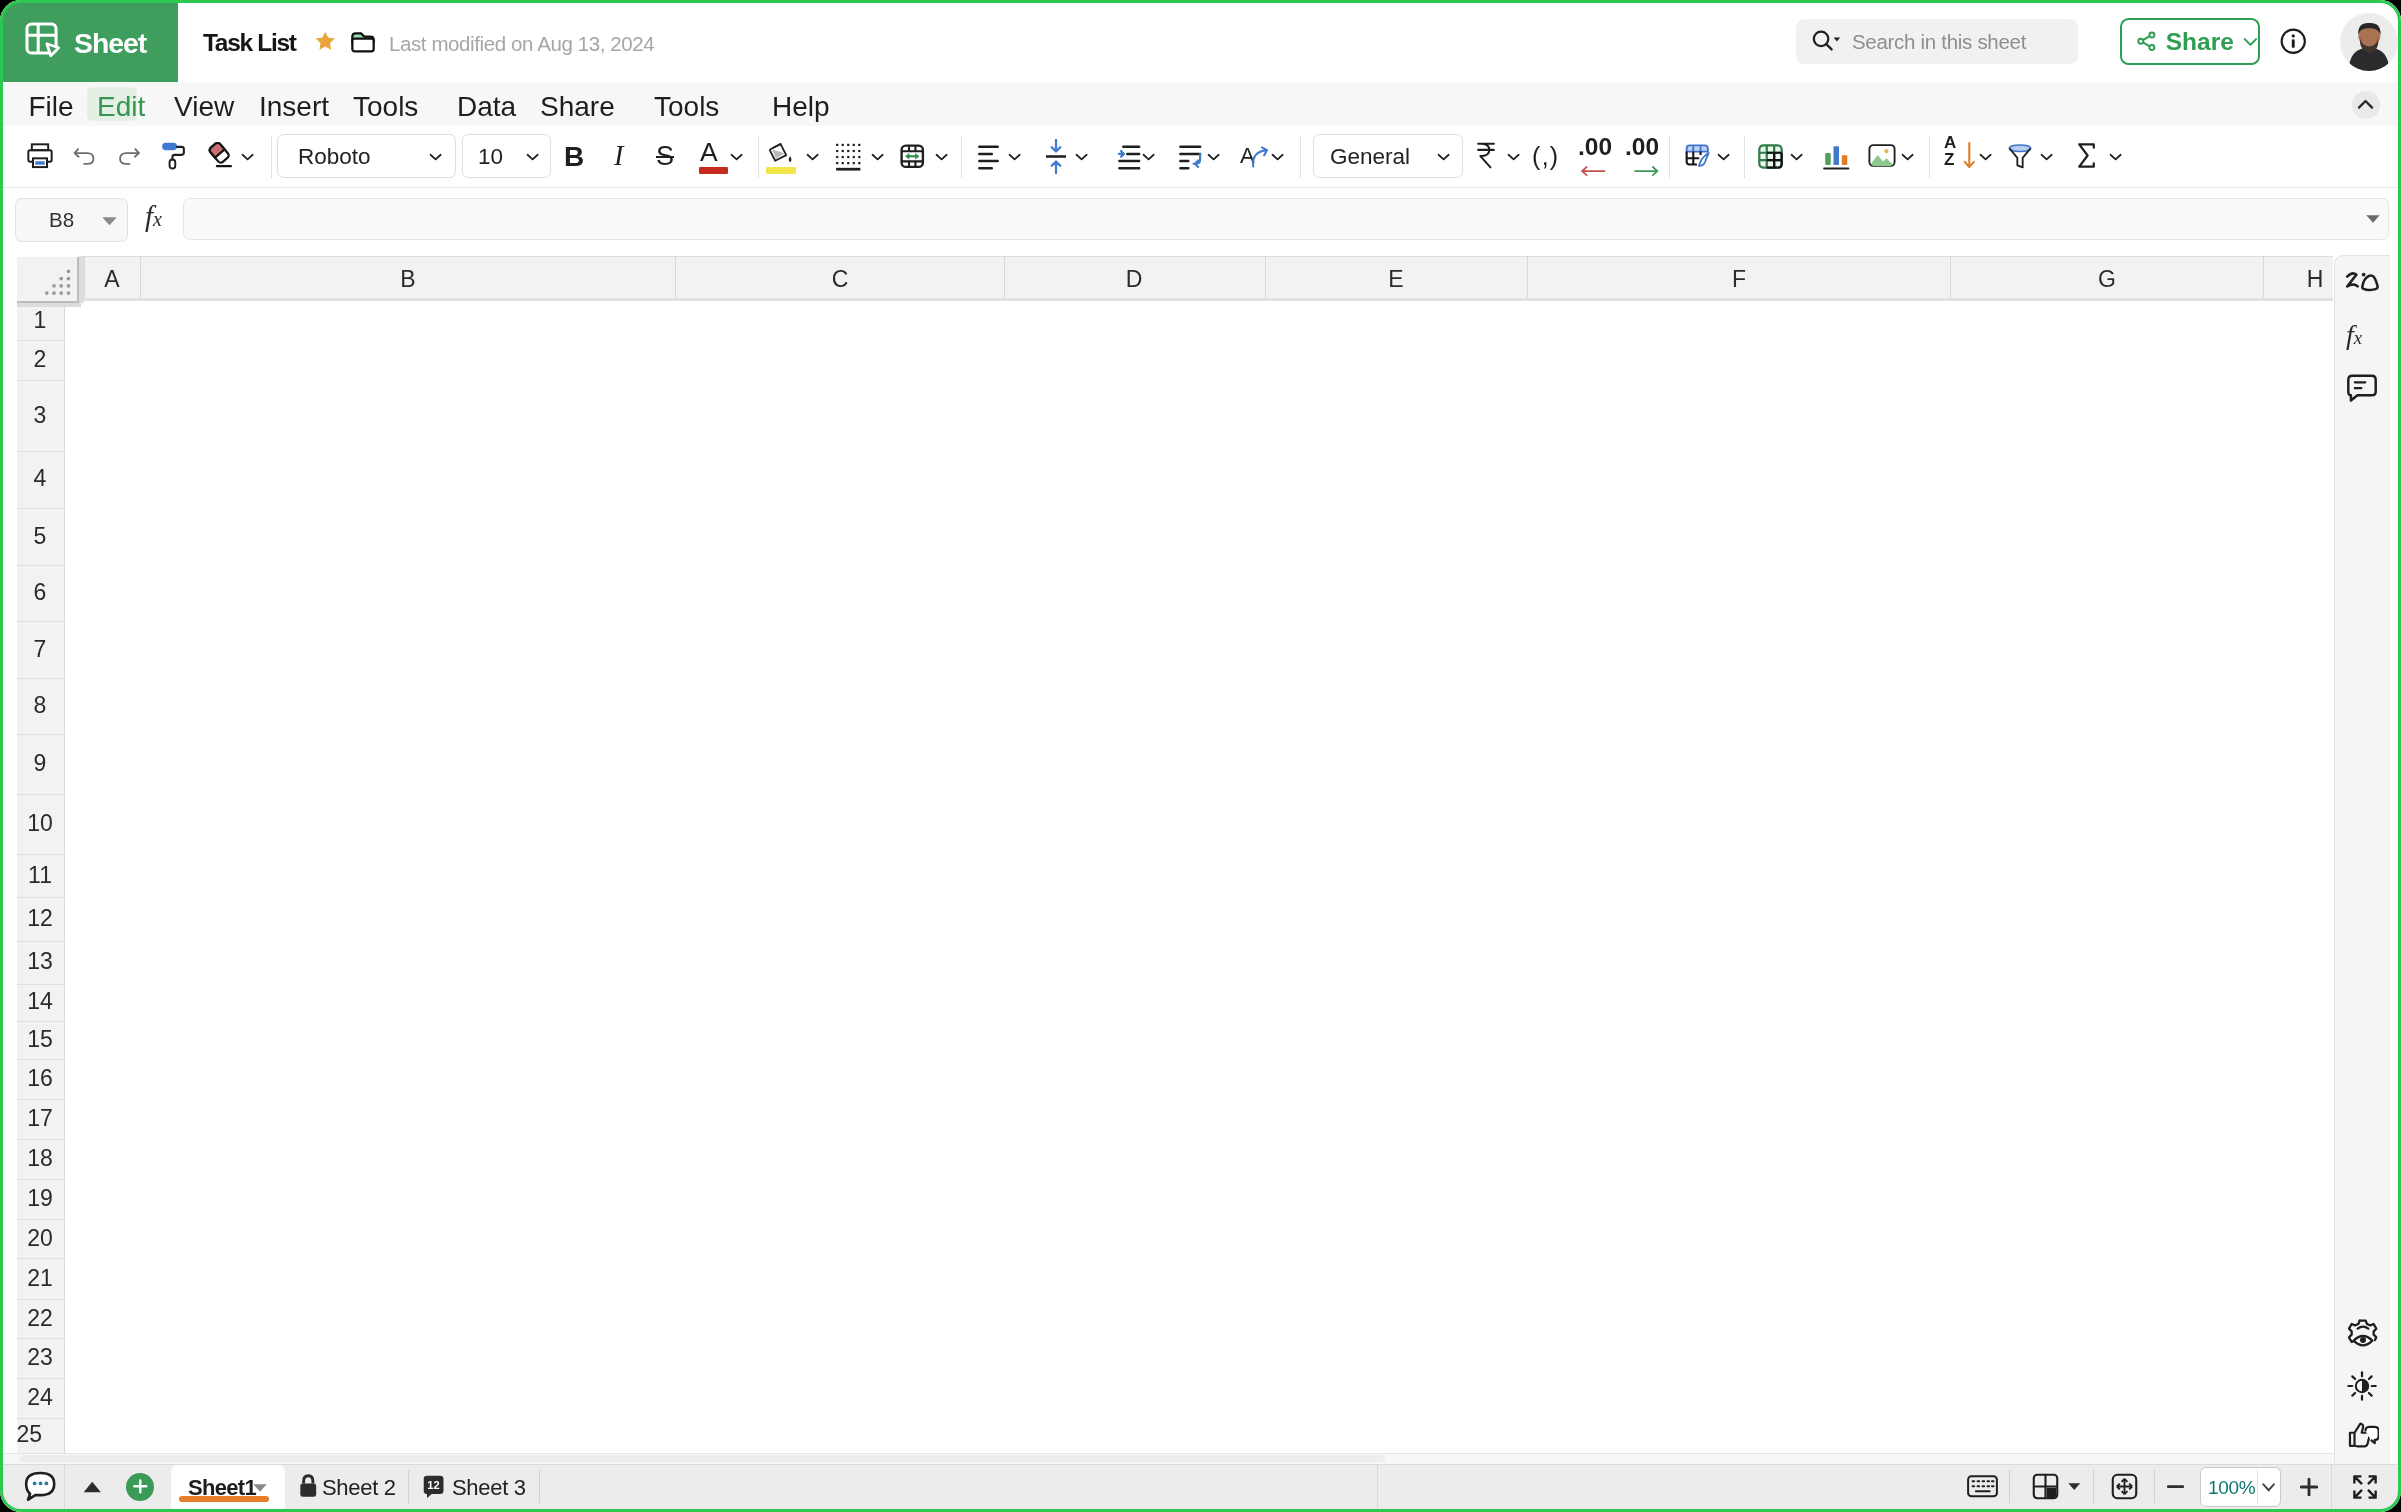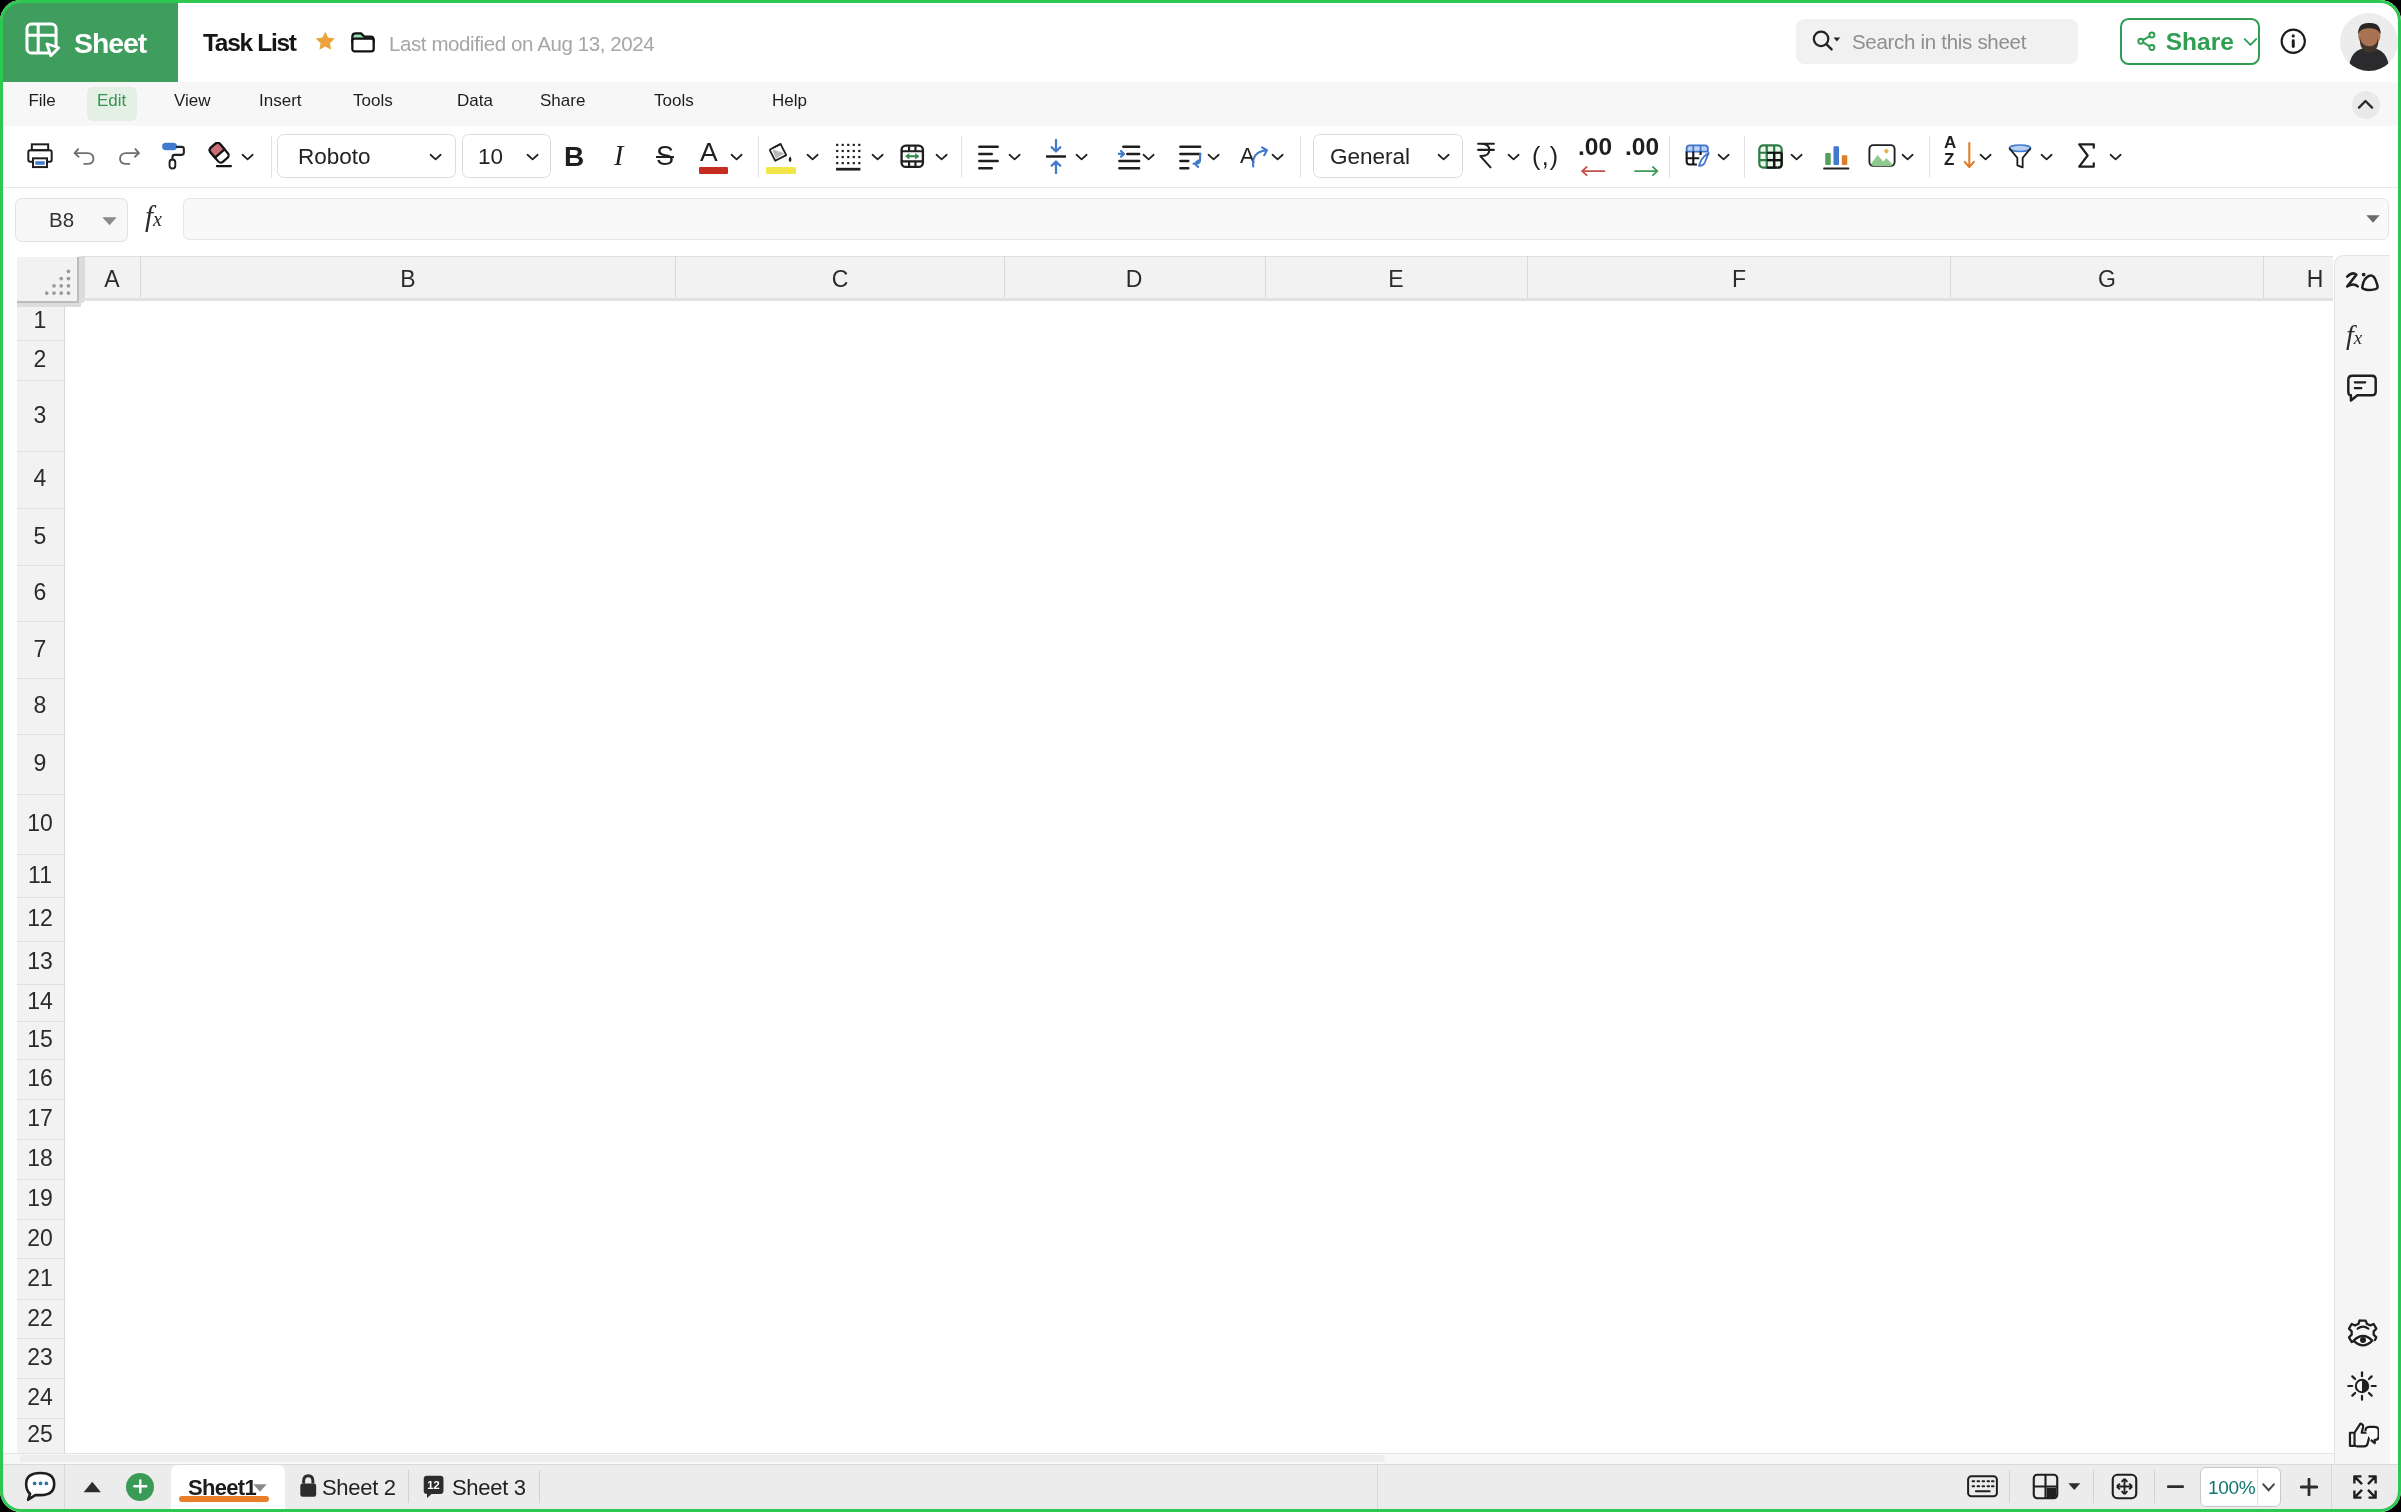--- a/index.html
+++ b/index.html
@@ -79,21 +79,21 @@
       <rect width="87" height="87" fill="#ececec"></rect>
       <path d="M13 87 Q14 52 43 52 Q73 52 74 87 Z" fill="#2b2b2e"></path>
       <circle cx="44" cy="34" r="16.5" fill="#a97353"></circle>
       <path d="M27 32 Q27 14 44 15 Q61 14 61 32 Q56 22 44 23 Q31 22 27 32 Z" fill="#272624"></path>
       <path d="M30 38 q3 12 14 12 q11 0 13 -12 q2 14 -6 19 l-7 3 l-7 -3 q-8 -5 -7 -19 Z" fill="#41362c"></path>
     </g>
   </svg>
 
   <div class="abs" style="left:0;top:82px;width:2401px;height:44px;background:#f7f7f7;"></div>
   <div class="abs" style="left:87px;top:87px;width:50px;height:34px;background:#e4efe6;border-radius:6px;"></div>
-  <div class="abs" style="top:91px;left:0;width:827px;height:26.5px;font-size:17px;color:#1e1e1e;padding-left:13px;">
+  <div class="abs" style="top:91px;left:0;width:827px;height:26.5px;font-size:28px;color:#1e1e1e;padding-left:13px;">
     <span class="abs" style="left:28.4px;">File</span>
     <span class="abs" style="left:97px;color:#35964f;">Edit</span>
     <span class="abs" style="left:174px;">View</span>
     <span class="abs" style="left:259px;">Insert</span>
     <span class="abs" style="left:353px;">Tools</span>
     <span class="abs" style="left:457px;">Data</span>
     <span class="abs" style="left:540px;">Share</span>
     <span class="abs" style="left:654px;">Tools</span>
     <span class="abs" style="left:772px;">Help</span>
   </div>
@@ -384,21 +384,21 @@
   <div class="abs" style="left:16.5px;top:1225px;width:47px;text-align:center;font-size:23px;color:#2b2b2b;">20</div>
   <div class="abs" style="left:16.5px;top:1258px;width:48px;height:1.3px;background:#dfdfdf;"></div>
   <div class="abs" style="left:16.5px;top:1265px;width:47px;text-align:center;font-size:23px;color:#2b2b2b;">21</div>
   <div class="abs" style="left:16.5px;top:1299px;width:48px;height:1.3px;background:#dfdfdf;"></div>
   <div class="abs" style="left:16.5px;top:1305px;width:47px;text-align:center;font-size:23px;color:#2b2b2b;">22</div>
   <div class="abs" style="left:16.5px;top:1338px;width:48px;height:1.3px;background:#dfdfdf;"></div>
   <div class="abs" style="left:16.5px;top:1344px;width:47px;text-align:center;font-size:23px;color:#2b2b2b;">23</div>
   <div class="abs" style="left:16.5px;top:1378px;width:48px;height:1.3px;background:#dfdfdf;"></div>
   <div class="abs" style="left:16.5px;top:1384px;width:47px;text-align:center;font-size:23px;color:#2b2b2b;">24</div>
   <div class="abs" style="left:16.5px;top:1418px;width:48px;height:1.3px;background:#dfdfdf;"></div>
-  <div class="abs" style="left:16.5px;top:1421px;width:47px;text-align:center;font-size:23px;color:#2b2b2b;">25</div>
+  <div class="abs" style="left:16.5px;top:1421px;width:47px;font-size:23px;color:#2b2b2b;">25</div>
   <div class="abs" style="left:16.5px;top:257px;width:62px;height:46px;background:#f2f2f2;border-right:2px solid #bcbcbc;border-bottom:2px solid #bcbcbc;"></div>
   <div class="abs" style="left:16.5px;top:303px;width:64px;height:4px;background:#dcdcdc;"></div>
   <div class="abs" style="left:79px;top:257px;width:5.3px;height:46px;background:#dcdcdc;"></div>
   <svg class="abs" style="left:0;top:0;" width="79" height="311" viewBox="0 0 120 470">
       <circle cx="104" cy="411" r="2.8" fill="#999"></circle>
       <circle cx="104" cy="422" r="2.8" fill="#999"></circle>
       <circle cx="93" cy="422" r="2.8" fill="#999"></circle>
       <circle cx="104" cy="433" r="2.8" fill="#999"></circle>
       <circle cx="93" cy="433" r="2.8" fill="#999"></circle>
       <circle cx="82" cy="433" r="2.8" fill="#999"></circle>

